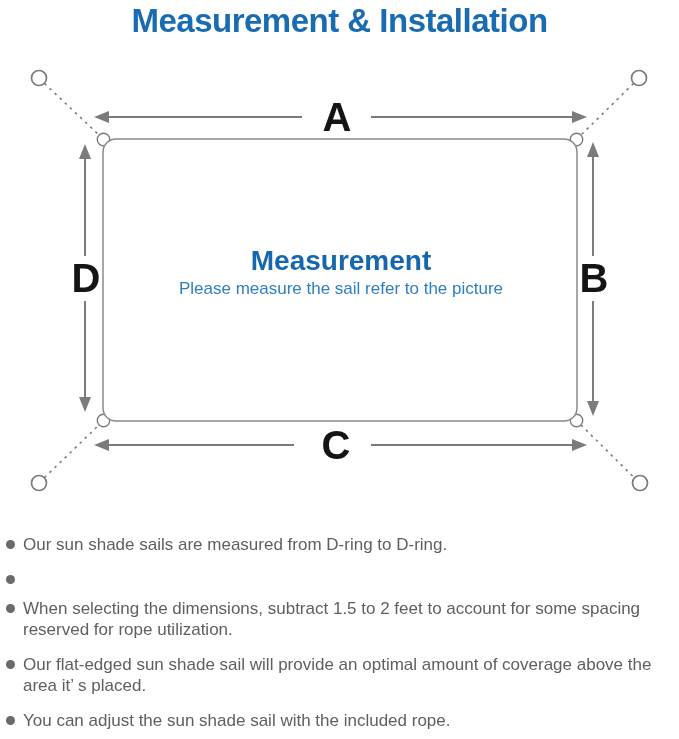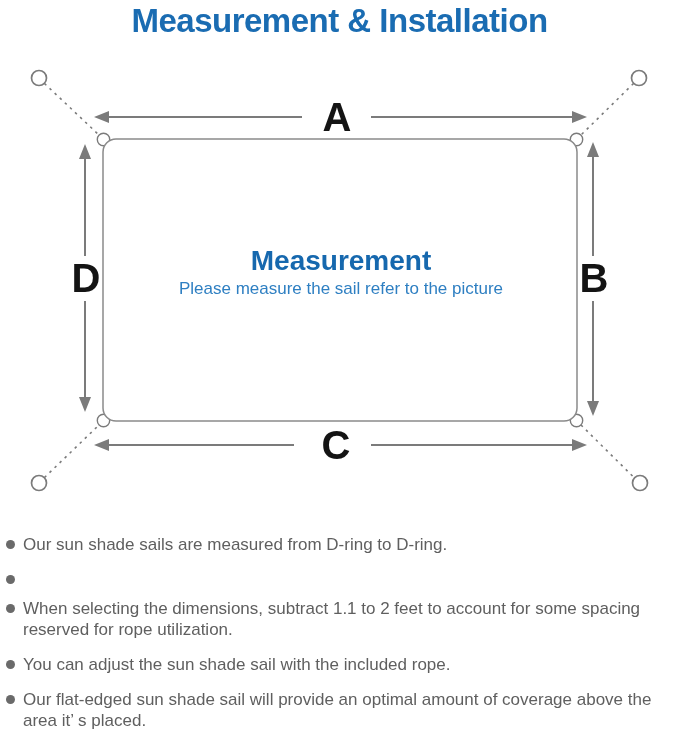--- a/index.html
+++ b/index.html
@@ -142,25 +142,25 @@
   <div class="notes">
     <div class="note-item">
       <span class="note-dot"></span>
       <span class="note-text">Our sun shade sails are measured from D-ring to D-ring.</span>
     </div>
     <div class="note-item">
       <span class="note-dot"></span>
     </div>
     <div class="note-item">
       <span class="note-dot"></span>
-      <span class="note-text">When selecting the dimensions, subtract 1.1 to 2 feet to account for some spacing reserved for rope utilization.</span>
+      <span class="note-text">When selecting the dimensions, subtract 1.5 to 2 feet to account for some spacing reserved for rope utilization.</span>
+    </div>
+    <div class="note-item">
+      <span class="note-dot"></span>
+      <span class="note-text">Our flat-edged sun shade sail will provide an optimal amount of coverage above the area it’ s placed.</span>
     </div>
     <div class="note-item">
       <span class="note-dot"></span>
       <span class="note-text">You can adjust the sun shade sail with the included rope.</span>
-    </div>
-    <div class="note-item">
-      <span class="note-dot"></span>
-      <span class="note-text">Our flat-edged sun shade sail will provide an optimal amount of coverage above the area it’ s placed.</span>
     </div>
   </div>
 
 </div>
 
 </body></html>

